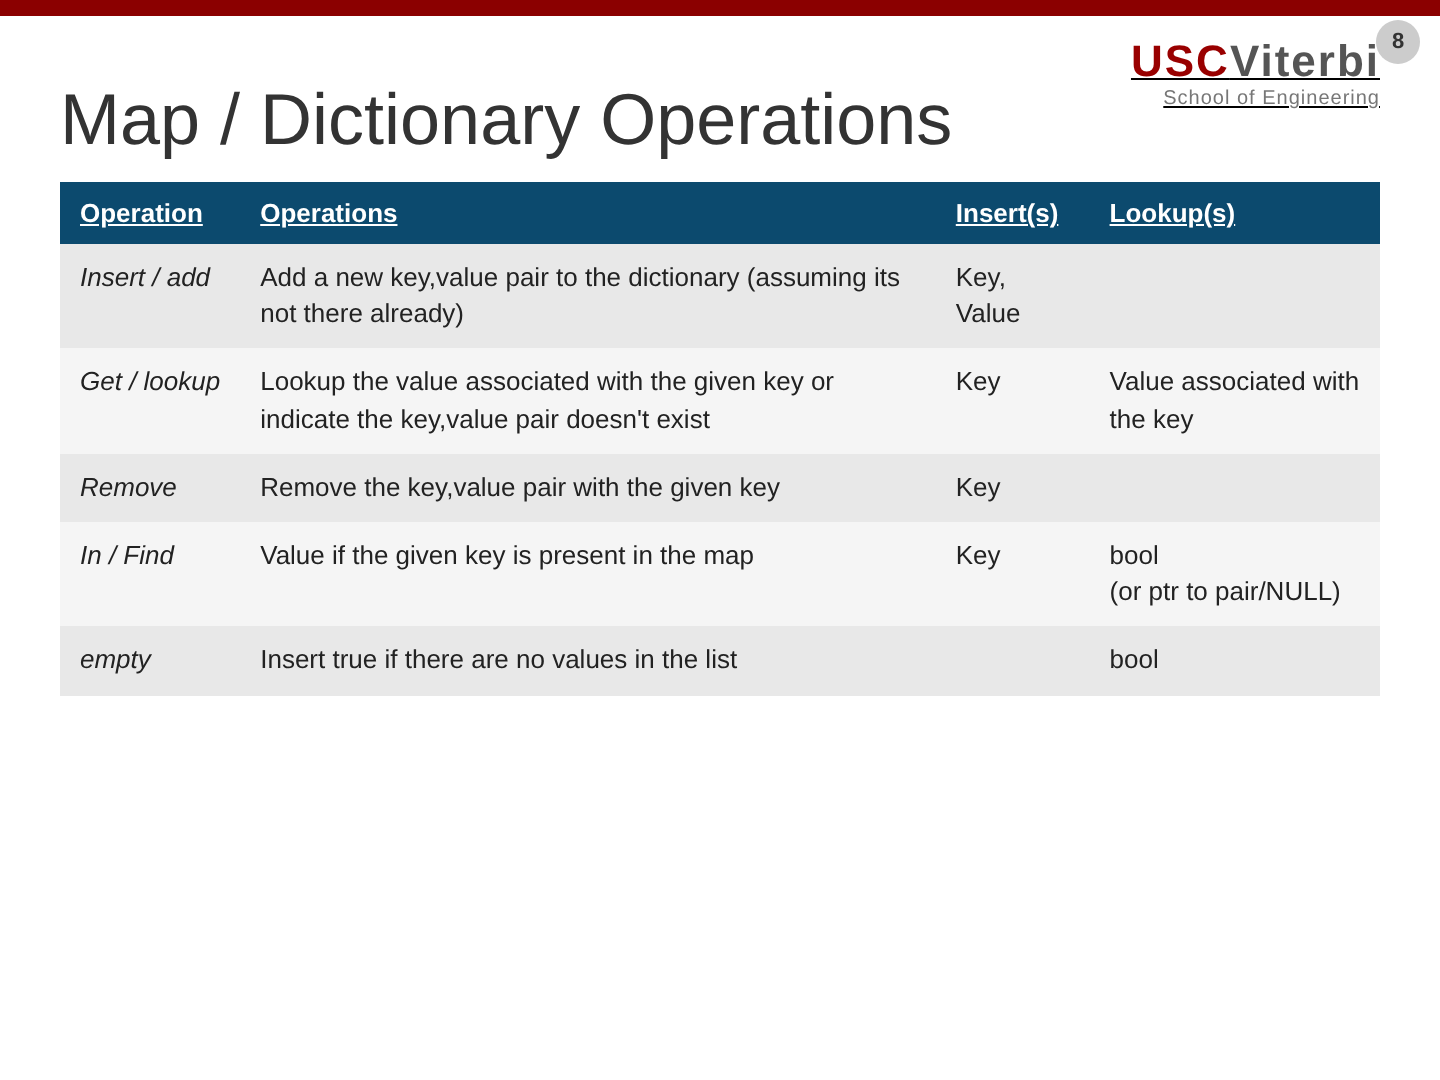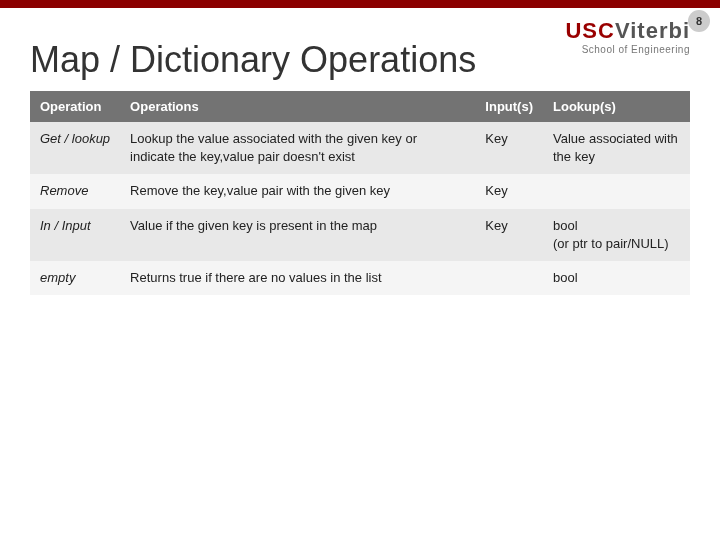--- a/index.html
+++ b/index.html
@@ -29,20 +29,21 @@
       font-weight: 300;
       color: #333;
       margin-top: 21px;
     }
 
     .logo-area {
       display: flex;
       flex-direction: column;
       align-items: flex-end;
       min-width: 120px;
+      text-decoration: underline;
     }
 
     .logo-usc {
       font-size: 22px;
       font-weight: bold;
       color: #990000;
       letter-spacing: 1px;
     }
 
     .logo-viterbi {
@@ -78,22 +79,23 @@
       padding: 0 30px 10px 30px;
     }
 
     table {
       width: 100%;
       border-collapse: collapse;
       font-size: 13px;
     }
 
     thead tr {
-      background: #737373;
+      background: #0c4a6e;
       color: #fff;
+      text-decoration: underline;
     }
 
     thead th {
       padding: 8px 10px;
       text-align: left;
       font-weight: bold;
       font-size: 13px;
     }
 
     tbody tr:nth-child(odd) {
@@ -138,46 +140,52 @@
   </div>
 
   <div class="badge">8</div>
 
   <div class="table-container">
     <table>
       <thead>
         <tr>
           <th>Operation</th>
           <th>Operations</th>
-          <th>Input(s)</th>
+          <th>Insert(s)</th>
           <th>Lookup(s)</th>
         </tr>
       </thead>
       <tbody id="table-body">
+      <tr>
+            <td>Insert / add</td>
+            <td>Add a new key,value pair to the dictionary (assuming its not there already)</td>
+            <td>Key, Value</td>
+            <td style="white-space: pre-line;"></td>
+          </tr>
           <tr>
             <td>Get / lookup</td>
             <td>Lookup the value associated with the given key or indicate the key,value pair doesn't exist</td>
             <td>Key</td>
             <td style="white-space: pre-line;">Value associated with the key</td>
           </tr>
           <tr>
             <td>Remove</td>
             <td>Remove the key,value pair with the given key</td>
             <td>Key</td>
             <td style="white-space: pre-line;"></td>
           </tr>
           <tr>
-            <td>In / Input</td>
+            <td>In / Find</td>
             <td>Value if the given key is present in the map</td>
             <td>Key</td>
             <td style="white-space: pre-line;">bool
 (or ptr to pair/NULL)</td>
           </tr>
           <tr>
             <td>empty</td>
-            <td>Returns true if there are no values in the list</td>
+            <td>Insert true if there are no values in the list</td>
             <td></td>
             <td style="white-space: pre-line;">bool</td>
           </tr>
         </tbody>
     </table>
   </div>
 </div>
 
 </body></html>

